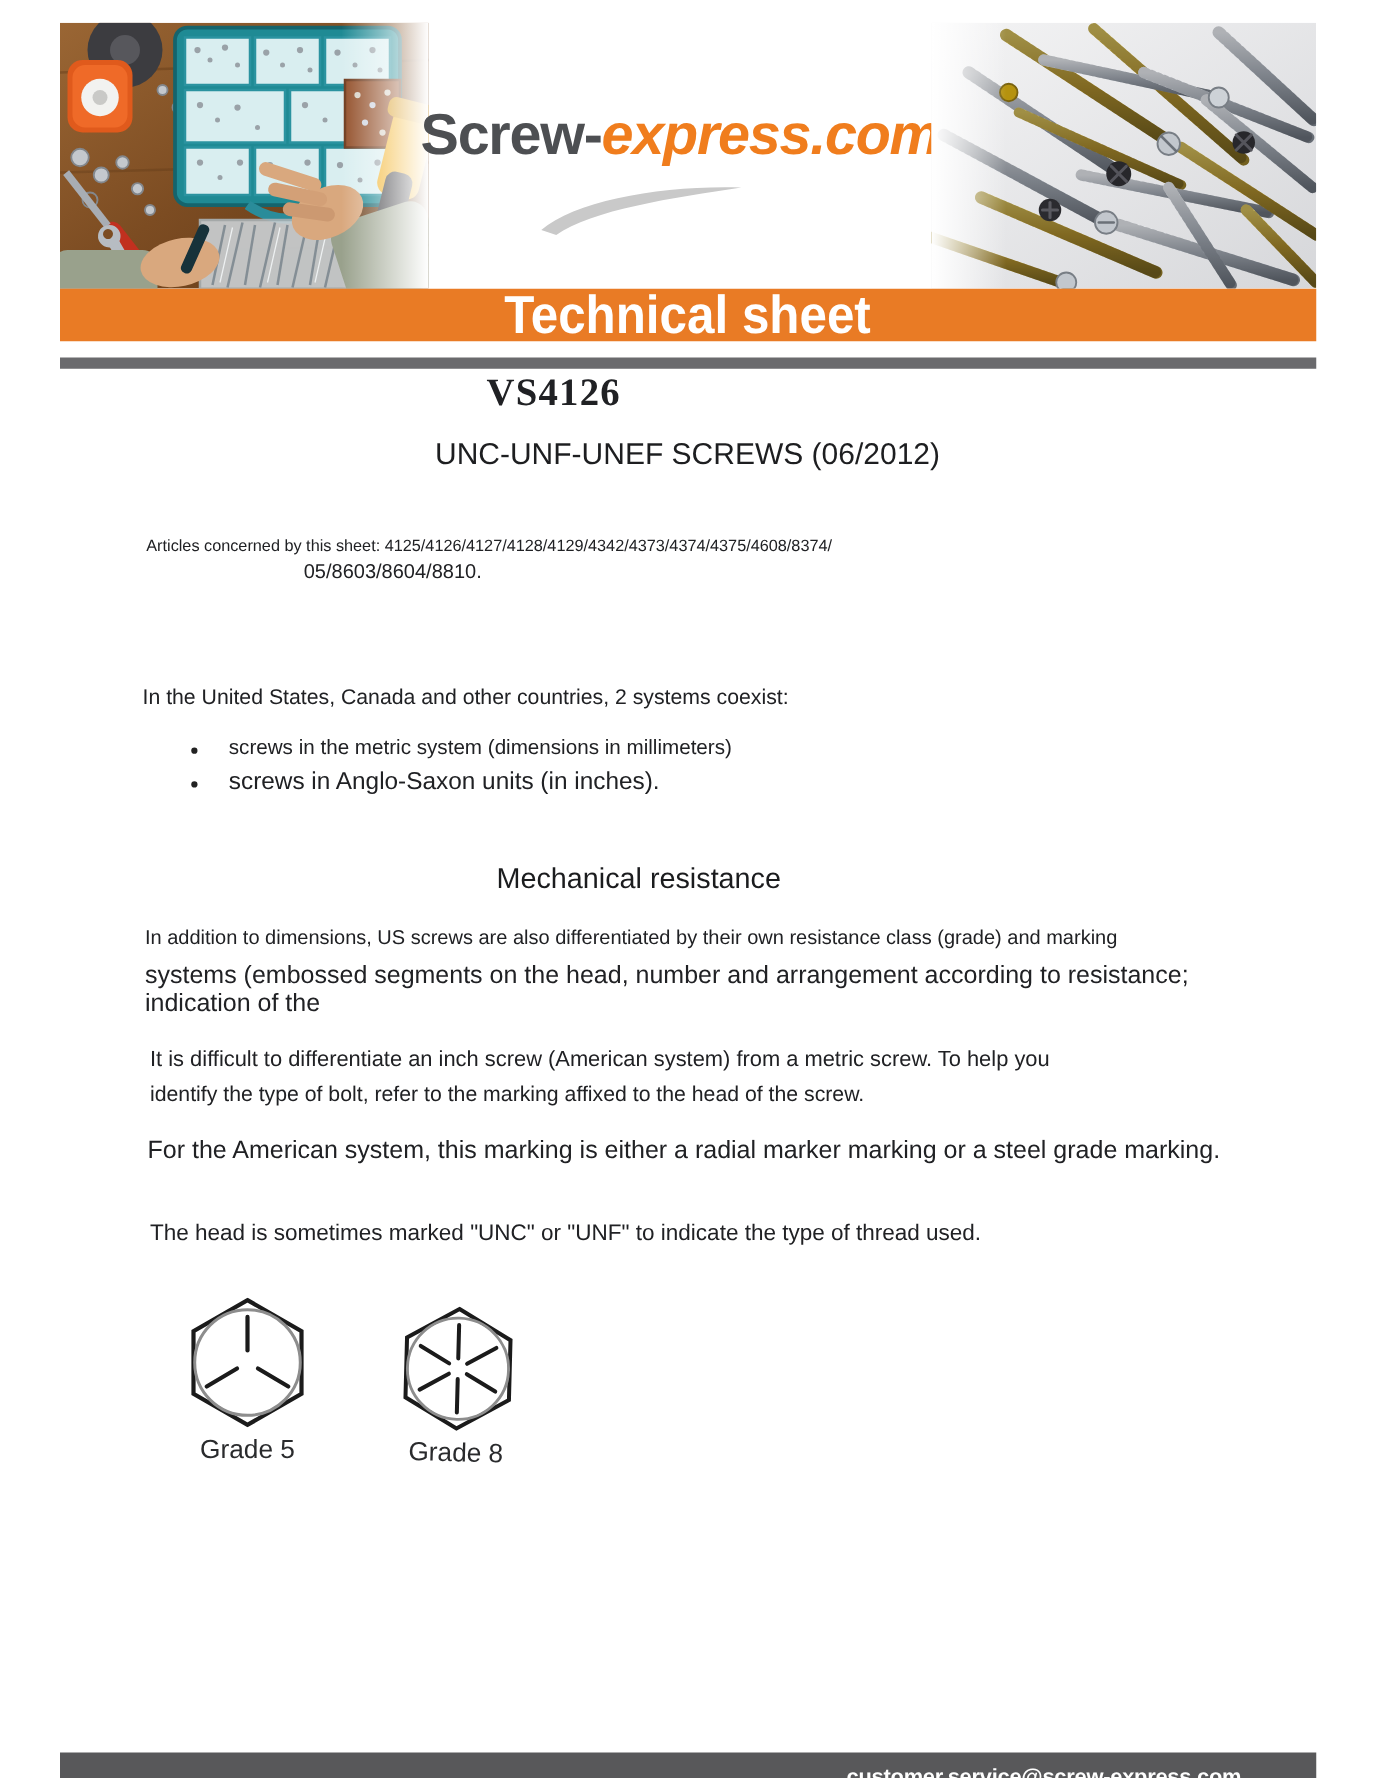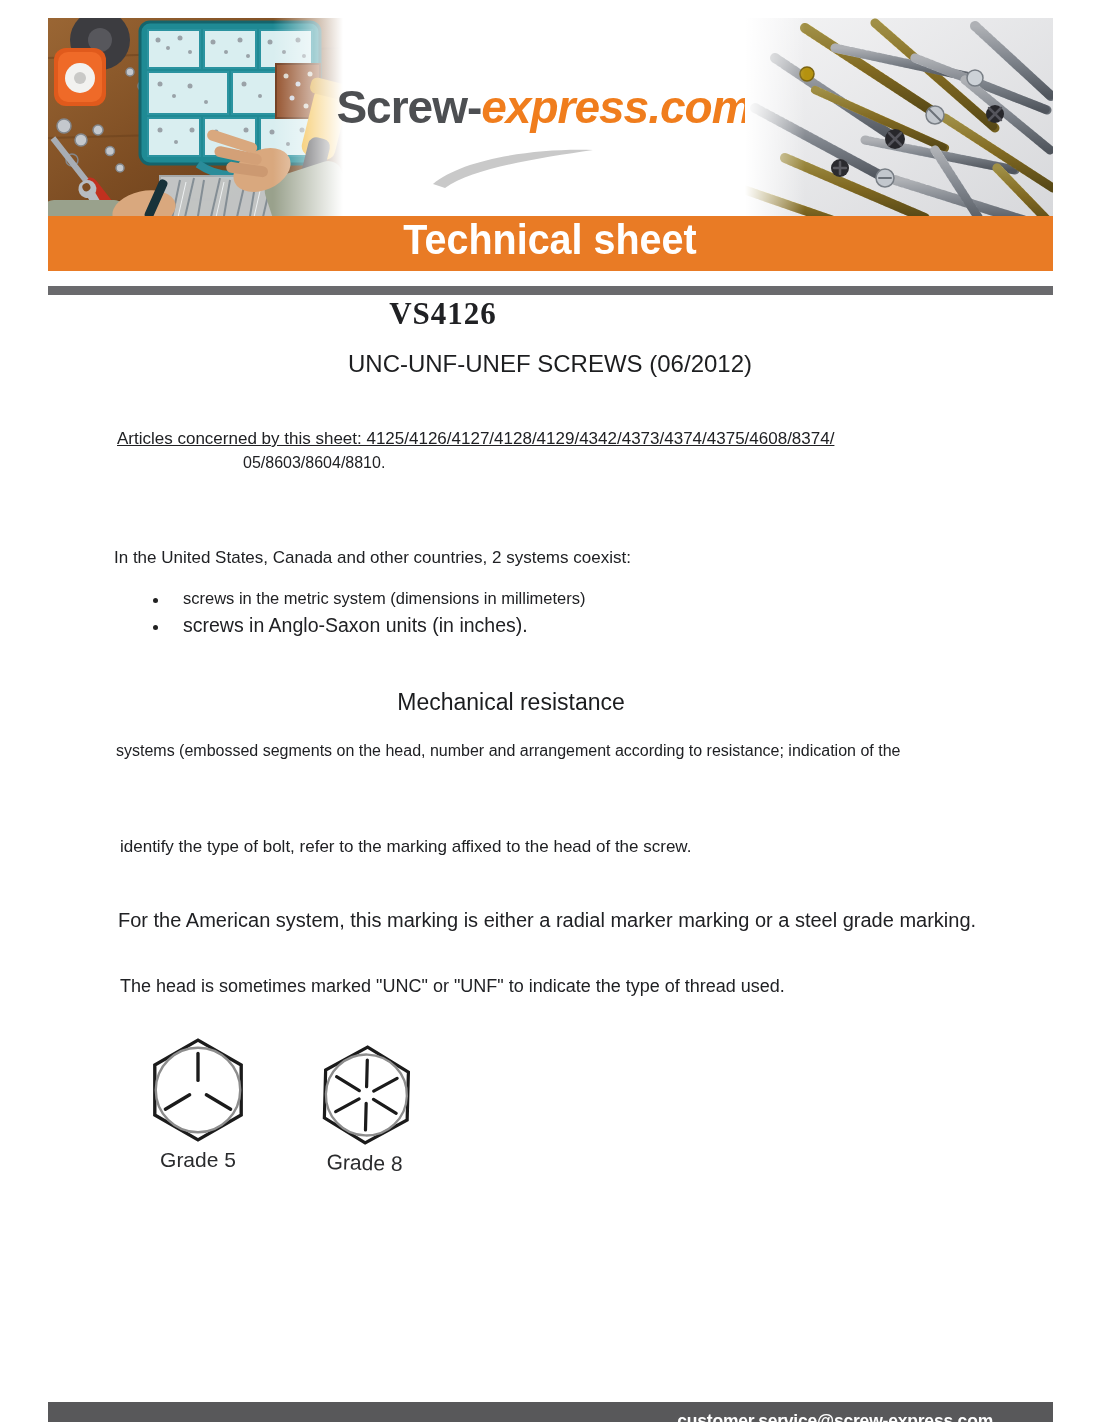--- a/index.html
+++ b/index.html
@@ -18,55 +18,55 @@
                 background:linear-gradient(to left, rgba(255,255,255,0), #ffffff); }
 
   .logo-area { position:absolute; left:295px; width:402px; top:0; height:213px; }
   .logo-text { position:absolute; left:50%; transform:translateX(-50%); top:62px;
                white-space:nowrap; font-weight:bold; font-size:46px; letter-spacing:-1px; }
   .logo-gray   { color:#4d4f52; }
   .logo-orange { color:#f07d1d; font-style:italic; }
   .logo-swoosh { position:absolute; left:88px; top:128px; }
 
   
-  .banner { position:absolute; left:48px; top:198px; width:1005px; height:55px;
-            background:#e97b25; display:flex; justify-content:center; }
+  .banner { position:absolute; left:48px; top:213px; width:1005px; height:42px;
+            background:#e97b25; display:flex; align-items:center; justify-content:center; }
   .banner span { color:#ffffff; font-weight:bold; font-size:42px; letter-spacing:0px;
                  transform:scale(0.94,1.02); }
   .banner-underline { position:absolute; left:48px; top:268px; width:1005px; height:9px; background:#6a6a6d; }
 
   
   .doc-code { position:absolute; left:0; top:278px; width:886px; text-align:center;
               font-family:"Liberation Serif", serif; font-weight:bold; font-size:31px;
               letter-spacing:1px; color:#141414; }
   .doc-title { position:absolute; left:0; top:332px; width:1100px; text-align:center;
                font-size:24px; color:#1d1e20; font-weight:400; }
 
   .txt { color:#202124; }
   .articles { position:absolute; left:117px; top:411px; width:840px; }
-  .articles .l1 { display:block; font-size:17px;text-decoration:underline; }
+  .articles .l1 { display:block; font-size:13px; }
   .articles .l2 { display:block; font-size:16px; margin-left:126px; margin-top:5px; }
 
   .intro { position:absolute; left:114px; top:530px; font-size:17px; }
 
   .bullets { position:absolute; left:153px; top:571px; list-style:none; }
   .bullets li { position:relative; padding-left:30px; }
   .bullets li::before { content:""; position:absolute; left:0; top:0.55em; width:5px; height:5px;
                         border-radius:50%; background:#222; }
   .bullet-sm { font-size:16.5px; margin-bottom:6px; }
   .bullet-lg { font-size:19.5px; }
 
   .section-heading { position:absolute; left:0; top:671px; width:1022px; text-align:center;
                      font-size:23px; color:#1b1c1e; font-weight:400; }
 
   .para { position:absolute; }
   .para span { display:block; }
   .p1 { left:116px; top:724px; width:840px; }
   .p1 .ln1 { font-size:16px; margin-bottom:9px; }
-  .p1 .ln2 { font-size:16px; margin-bottom:8px; }
+  .p1 .ln2 { font-size:20px; margin-bottom:8px; }
   .p1 .ln3 { font-size:17.5px; }
   .p2 { left:120px; top:819px; width:840px; }
   .p2 .ln1 { font-size:17.5px; margin-bottom:8px; }
   .p2 .ln2 { font-size:17px; }
   .p3 { left:118px; top:891px; font-size:20px; }
   .p4 { left:120px; top:958px; font-size:18px; }
 
   
   .figure { position:absolute; text-align:center; }
   .fig-grade5 { left:147px; top:1020px; width:102px; }
@@ -332,24 +332,26 @@
   <p class="intro txt">In the United States, Canada and other countries, 2 systems coexist:</p>
 
   <ul class="bullets txt">
     <li class="bullet-sm">screws in the metric system (dimensions in millimeters)</li>
     <li class="bullet-lg">screws in Anglo-Saxon units (in inches).</li>
   </ul>
 
   <div class="section-heading">Mechanical resistance</div>
 
   <p class="para p1 txt">
+    <span class="ln1">In addition to dimensions, US screws are also differentiated by their own resistance class (grade) and marking</span>
     <span class="ln2">systems (embossed segments on the head, number and arrangement according to resistance; indication of the</span>
   </p>
 
   <p class="para p2 txt">
+    <span class="ln1">It is difficult to differentiate an inch screw (American system) from a metric screw. To help you</span>
     <span class="ln2">identify the type of bolt, refer to the marking affixed to the head of the screw.</span>
   </p>
 
   <p class="para p3 txt">For the American system, this marking is either a radial marker marking or a steel grade marking.</p>
 
   <p class="para p4 txt">The head is sometimes marked "UNC" or "UNF" to indicate the type of thread used.</p>
 
   <div class="figure fig-grade5">
     <svg width="96" height="104" viewBox="0 0 100 108">
       <polygon points="50,2 95,28 95,80 50,106 5,80 5,28" fill="none" stroke="#1b1b1b" stroke-width="3.5"></polygon>

